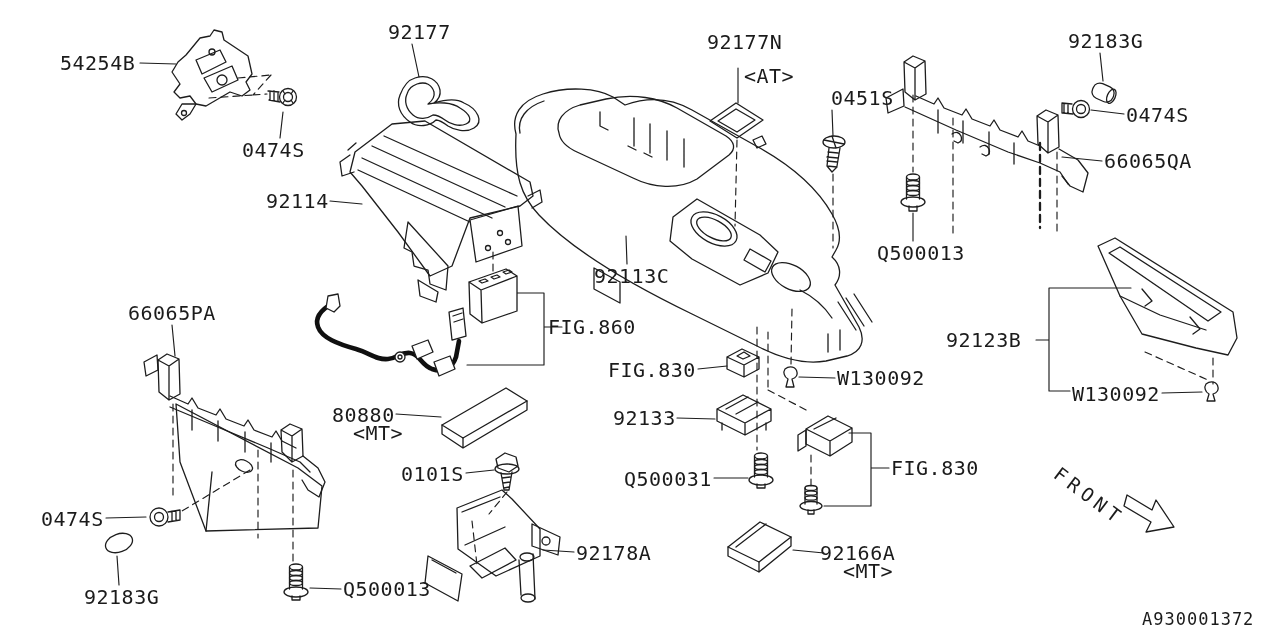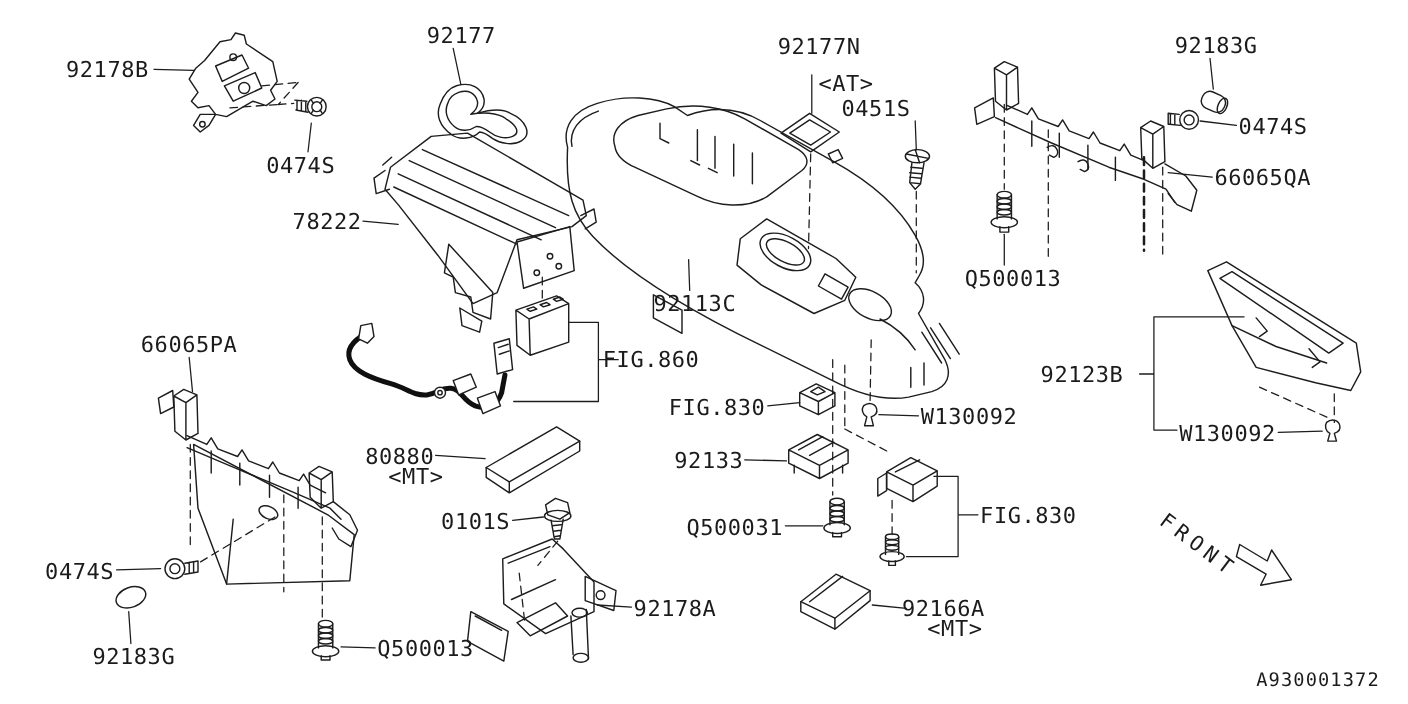--- a/index.html
+++ b/index.html
@@ -278,27 +278,27 @@
   <g>
     <path d="M728,547 L760,522 L791,537 L759,562 Z"></path>
     <path d="M728,547 L728,556 L759,572 L759,562 M791,537 L791,546 L759,572 M736,547 L766,524"></path>
   </g>
 
   <g>
     <path d="M1127,495 L1152,510 L1156,500 L1174,527 L1146,532 L1151,522 L1124,506 Z"></path>
   </g>
 </svg>
 
-<div class="code" style="left:60px;top:53px">92178B</div>
+<div class="code" style="left:60px;top:53px">54254B</div>
 <div class="code" style="left:242px;top:140px">0474S</div>
 <div class="code" style="left:388px;top:22px">92177</div>
-<div class="code" style="left:266px;top:191px">78222</div>
+<div class="code" style="left:266px;top:191px">92114</div>
 <div class="code" style="left:707px;top:32px">92177N</div>
 <div class="code" style="left:744px;top:66px">&lt;AT&gt;</div>
-<div class="code" style="left:765px;top:88px">0451S</div>
+<div class="code" style="left:831px;top:88px">0451S</div>
 <div class="code" style="left:1068px;top:31px">92183G</div>
 <div class="code" style="left:1126px;top:105px">0474S</div>
 <div class="code" style="left:1104px;top:151px">66065QA</div>
 <div class="code" style="left:877px;top:243px">Q500013</div>
 <div class="code" style="left:594px;top:266px">92113C</div>
 <div class="code" style="left:128px;top:303px">66065PA</div>
 <div class="code" style="left:548px;top:317px">FIG.860</div>
 <div class="code" style="left:608px;top:360px">FIG.830</div>
 <div class="code" style="left:332px;top:405px">80880</div>
 <div class="code" style="left:353px;top:423px">&lt;MT&gt;</div>

